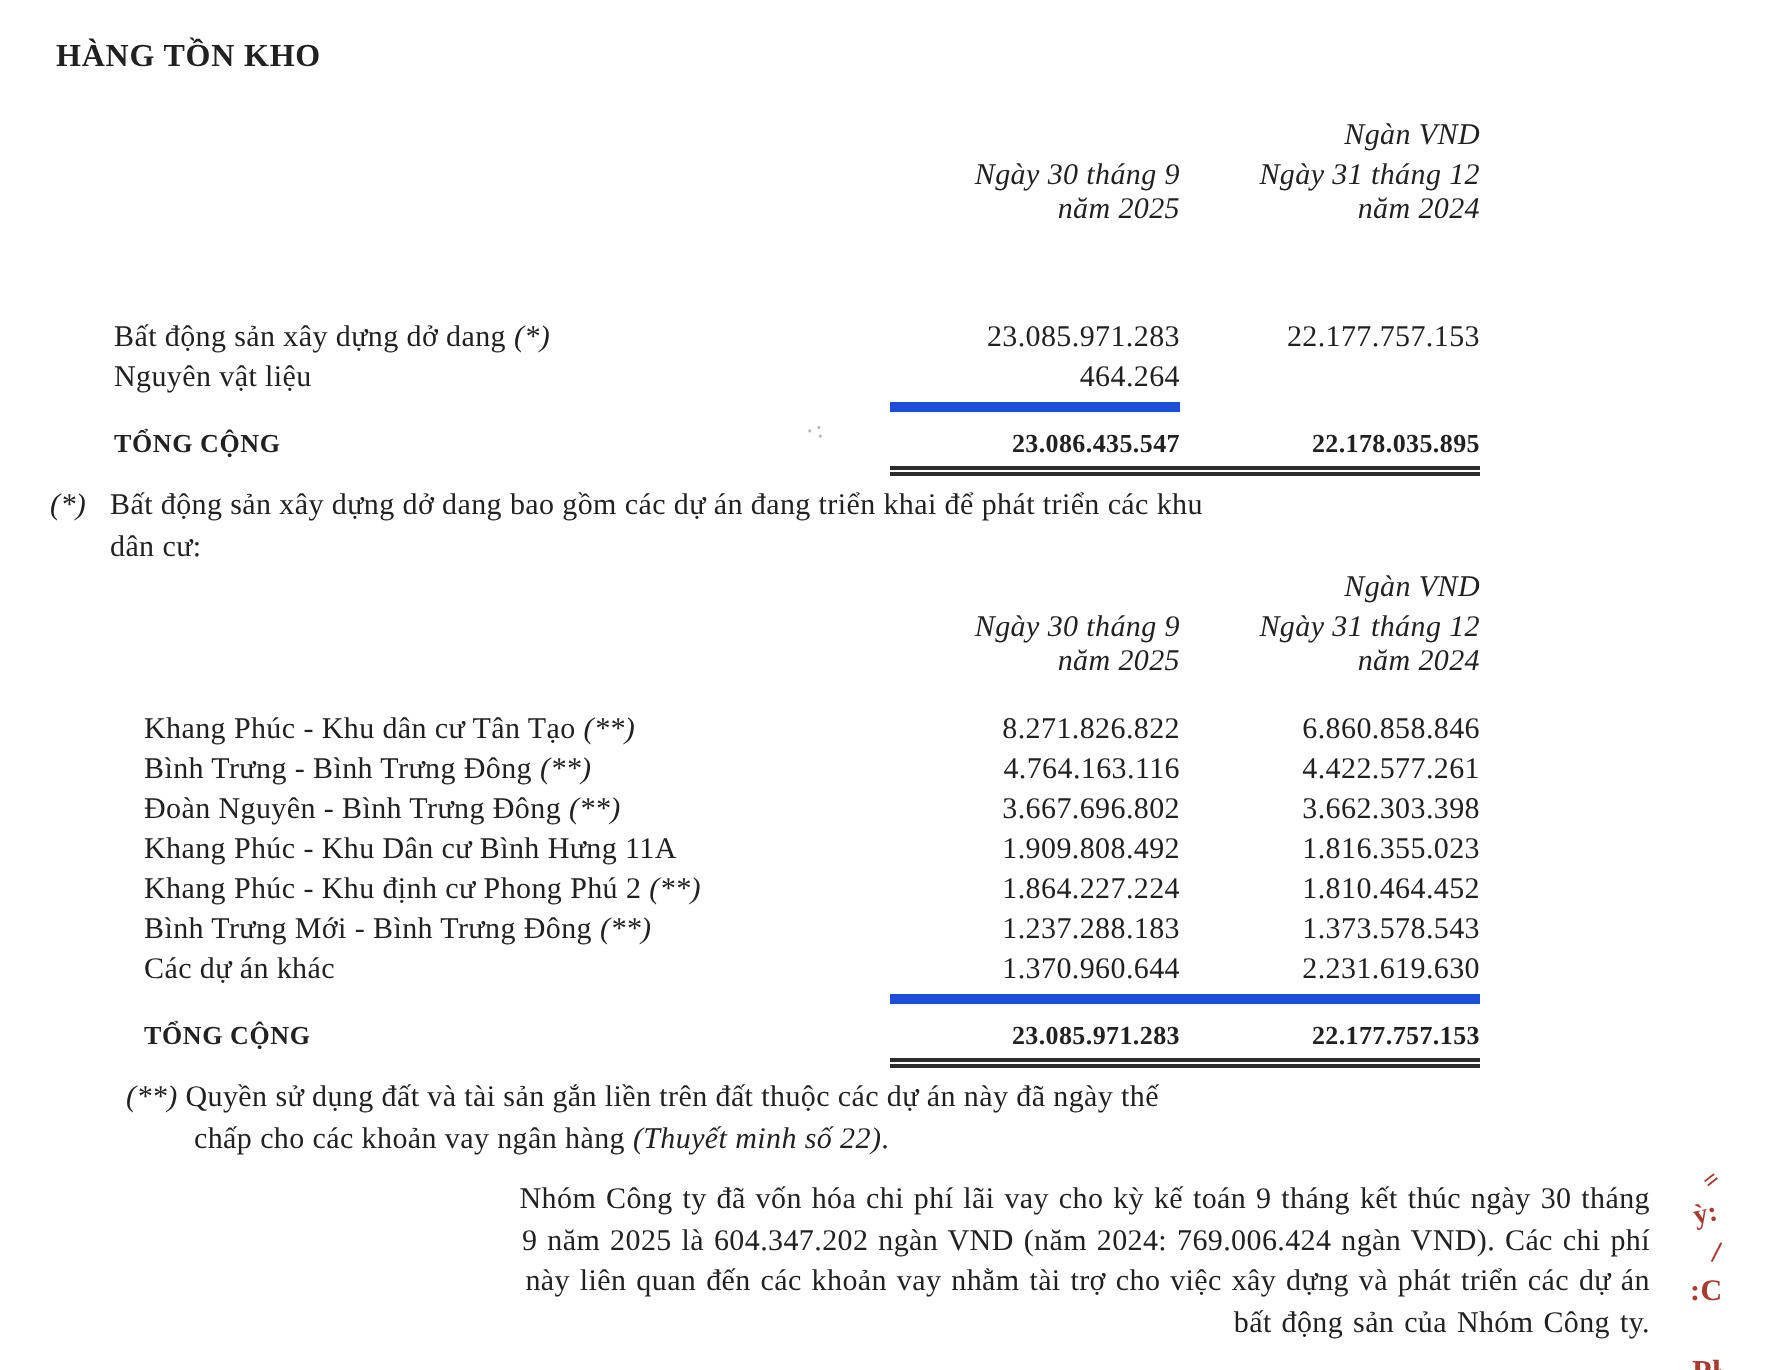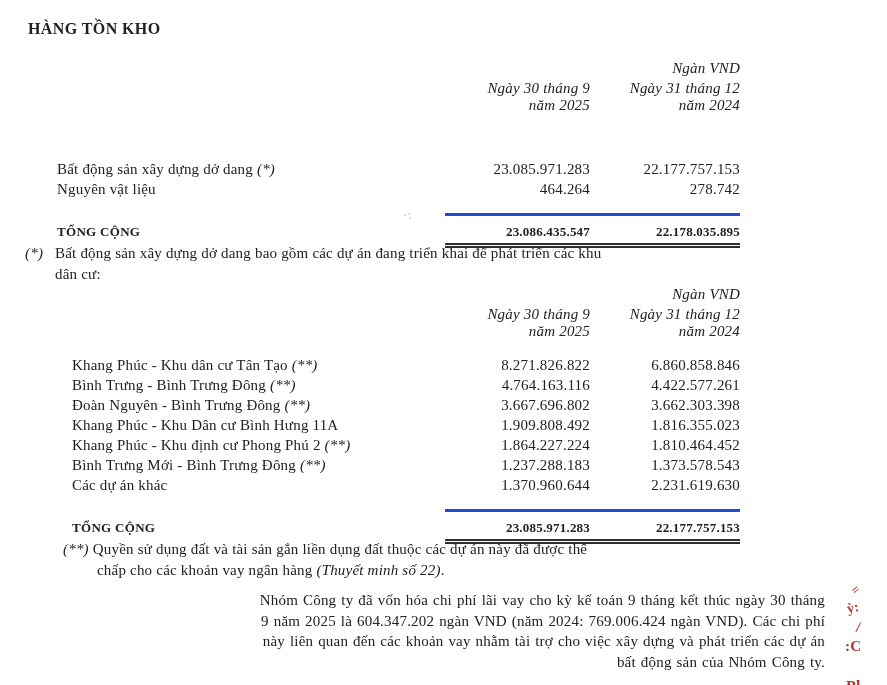--- a/index.html
+++ b/index.html
@@ -18,21 +18,21 @@
   .grid{display:grid;grid-template-columns:1fr 145px 150px;column-gap:0;width:712px;}
   .num{text-align:right;white-space:nowrap;}
   .hcell{text-align:right;font-style:italic;line-height:17px;white-space:nowrap;}
   .unit-row{margin-bottom:3px;}
 
   
   .t1 .lbl{padding-left:29px;}
   .t2 .lbl{padding-left:44px;}
   .trow{line-height:20px;white-space:nowrap;}
   .trow .suffix{font-style:italic;}
-  .last .num{border-bottom:3px solid #1d4ed8;padding-bottom:14px;}
+  .last .num{border-bottom:5px solid #1d4ed8;padding-bottom:2px;}
   .total-row{margin-top:6px;font-weight:bold;font-size:13px;line-height:19px;}
   .total-row .num{border-bottom:5px double #2d2d2d;padding-bottom:2px;}
   .total-row .lbl{letter-spacing:.3px;}
 
   
   .fn{line-height:21px;}
   .fn .marker{font-style:italic;}
   .fn1-grid{display:grid;grid-template-columns:30px 1fr;width:780px;}
   .fn2-indent{padding-left:34px;text-indent:-34px;}
   .para{line-height:20.5px;word-spacing:1px;}
@@ -77,21 +77,20 @@
 
   <div class="abs t1" style="left:28px;top:159px;">
     <div class="grid trow">
       <div class="lbl"><span>Bất động sản xây dựng dở dang </span><span class="suffix">(*)</span></div>
       <div class="num">23.085.971.283</div>
       <div class="num">22.177.757.153</div>
     </div>
     <div class="grid trow last">
       <div class="lbl"><span>Nguyên vật liệu</span><span class="suffix"></span></div>
       <div class="num">464.264</div>
-      <div class="num">278.742</div>
     </div>
     <div class="grid trow total-row">
       <div class="lbl">TỔNG CỘNG</div>
       <div class="num">23.086.435.547</div>
       <div class="num">22.178.035.895</div>
     </div>
   </div>
 
   <div class="abs fn fn1-grid" style="left:25px;top:243px;">
     <div class="marker">(*)</div>
@@ -157,21 +156,21 @@
       <div class="num">2.231.619.630</div>
     </div>
     <div class="grid trow total-row">
       <div class="lbl">TỔNG CỘNG</div>
       <div class="num">23.085.971.283</div>
       <div class="num">22.177.757.153</div>
     </div>
   </div>
 
   <div class="abs fn fn2-indent" style="left:63px;top:539px;width:770px;">
-    <div class="fnline"><span class="marker">(**)</span> <span>Quyền sử dụng đất và tài sản gắn liền dụng đất thuộc các dự án này đã được thế</span></div>
+    <div class="fnline"><span class="marker">(**)</span> <span>Quyền sử dụng đất và tài sản gắn liền trên đất thuộc các dự án này đã ngày thế</span></div>
     <div class="fnline" style="text-indent:0;"><span>chấp cho các khoản vay ngân hàng </span><span class="it">(Thuyết minh số 22)</span><span>.</span></div>
   </div>
 
   <div class="abs para" style="left:55px;top:590px;width:770px;text-align:right;">
     <div>Nhóm Công ty đã vốn hóa chi phí lãi vay cho kỳ kế toán 9 tháng kết thúc ngày 30 tháng</div>
     <div>9 năm 2025 là 604.347.202 ngàn VND (năm 2024: 769.006.424 ngàn VND). Các chi phí</div>
     <div>này liên quan đến các khoản vay nhằm tài trợ cho việc xây dựng và phát triển các dự án</div>
     <div>bất động sản của Nhóm Công ty.</div>
   </div>
 

